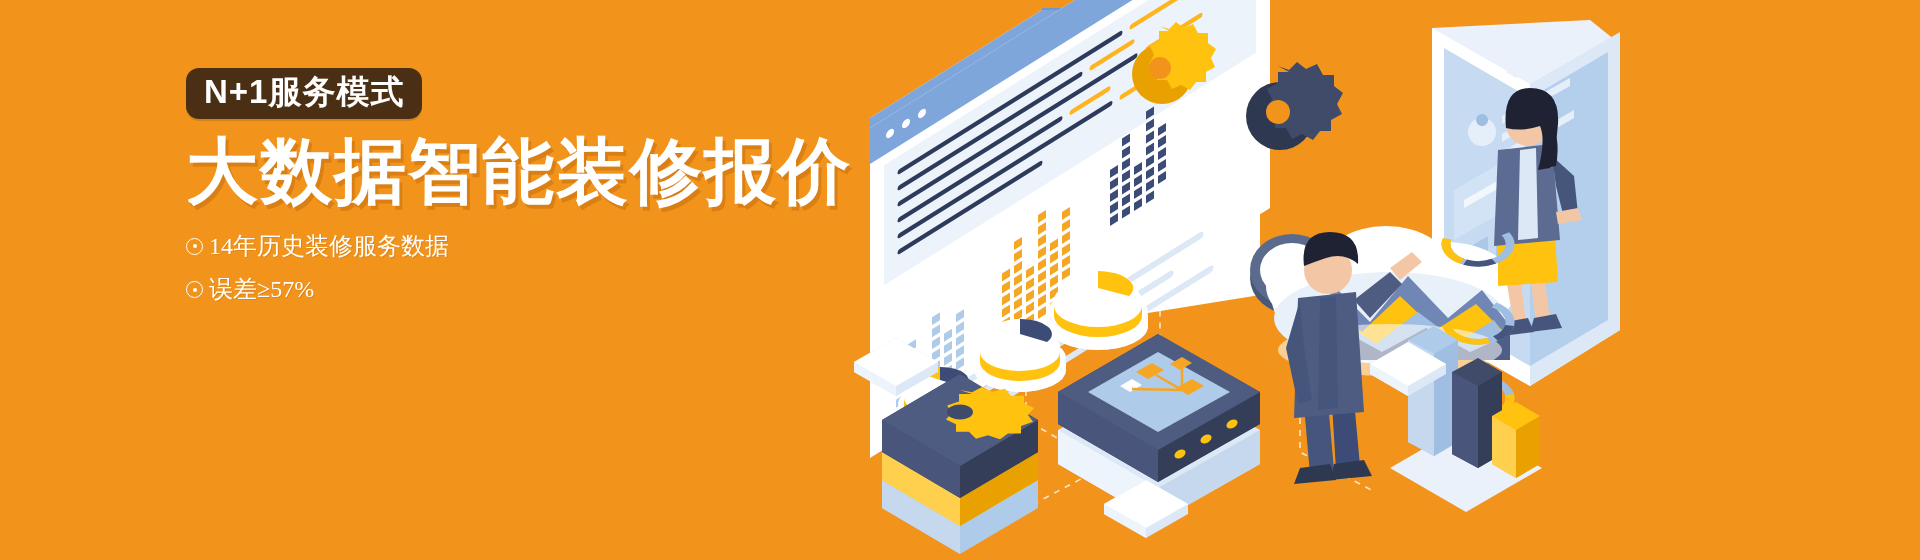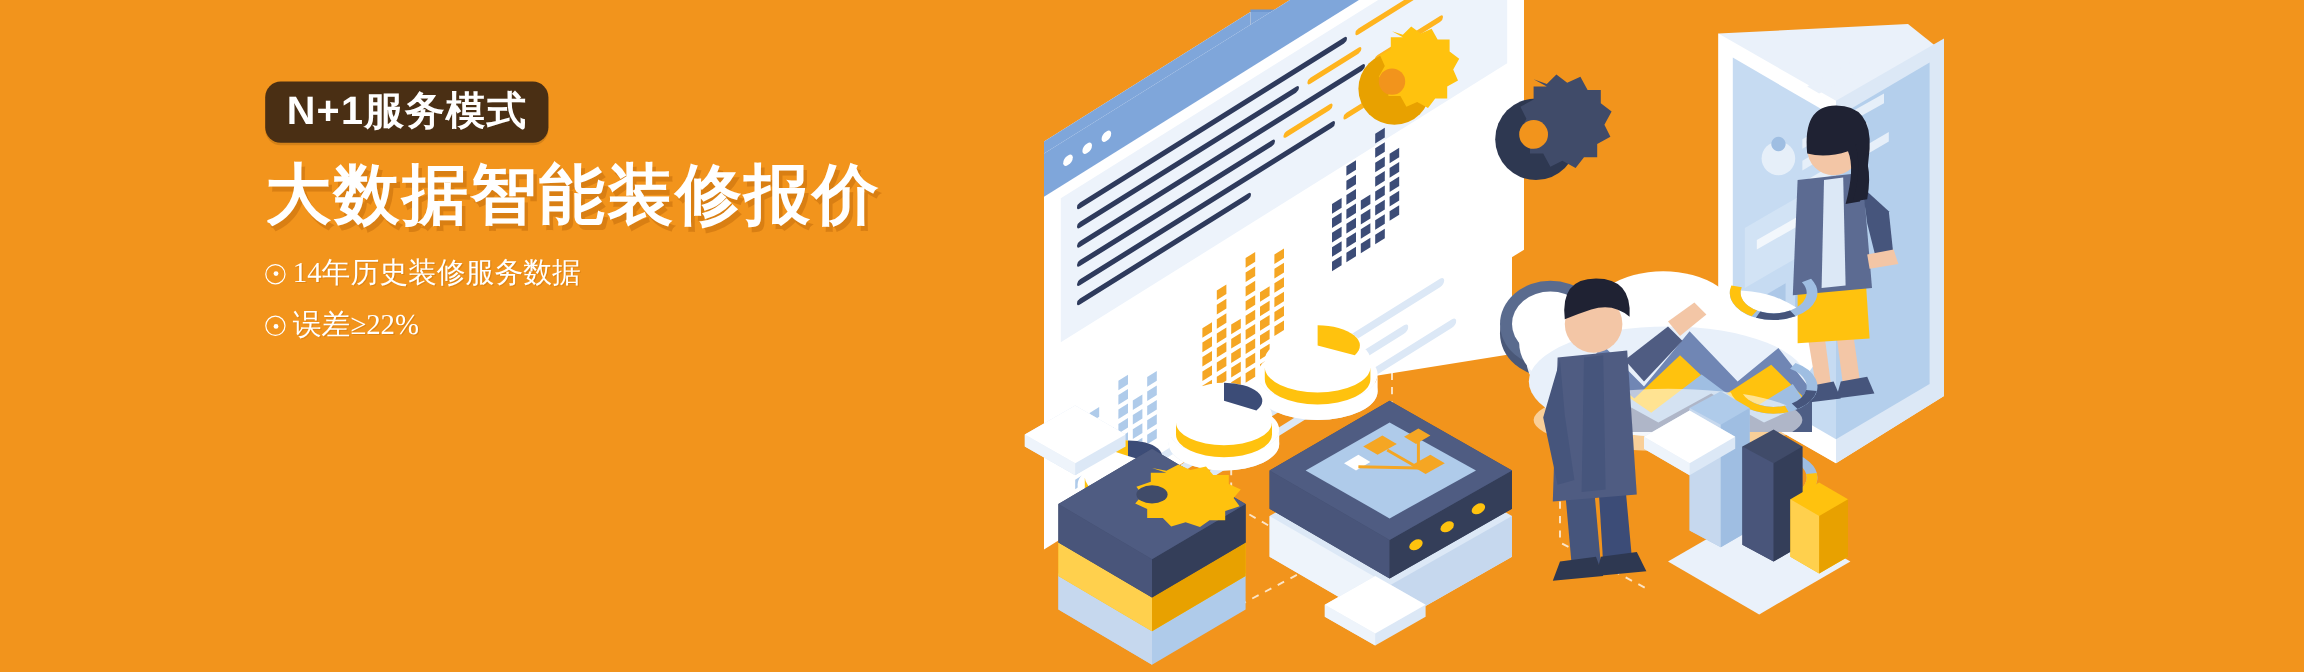--- a/index.html
+++ b/index.html
@@ -10,41 +10,41 @@
     position:relative;
   }
   #banner{
     position:absolute;inset:0;
     background:#F2941C;
     overflow:hidden;
   }
 
   
   .text-block{
-    position:absolute;left:186px;top:68px;width:700px;margin-left:35px;
+    position:absolute;left:186px;top:68px;width:700px;
   }
   .badge{
     display:inline-block;
     background:#4A2F14;
     color:#ffffff;
     font-family:"Liberation Sans", sans-serif;
     font-size:33px;
     font-weight:700;
     letter-spacing:1px;
     padding:6px 18px 9px 18px;
     border-radius:13px;
     line-height:1.08;
     box-shadow:0 2px 0 rgba(0,0,0,.12);
   }
   .headline{
     margin-top:14px;
     color:#ffffff;
     font-family:"Liberation Sans", sans-serif;
     font-weight:700;
-    font-size:55px;
+    font-size:72px;
     letter-spacing:2px;
     line-height:1.06;
     text-shadow:3px 4px 0 rgba(196,110,12,.55);
     white-space:nowrap;
   }
   .bullets{
     margin-top:24px;
     display:flex;
     flex-wrap:wrap;
     width:560px;
@@ -97,21 +97,21 @@
     <div class="headline">大数据智能装修报价</div>
 
     <div class="bullets">
       <div class="bullet-col col-1">
         <div class="bullet">
           <span class="dot-icon"></span>
           <span>14年历史装修服务数据</span>
         </div>
         <div class="bullet">
           <span class="dot-icon"></span>
-          <span>误差≥22%</span>
+          <span>误差≥57%</span>
         </div>
       </div>
     </div>
   </div>
 
   <div class="illus">
     <svg width="1090" height="560" viewBox="0 0 1090 560" xmlns="http://www.w3.org/2000/svg">
       <defs>
         <linearGradient id="cloudG" x1="0" y1="0" x2="0" y2="1">
           <stop offset="0" stop-color="#ffffff"></stop>

